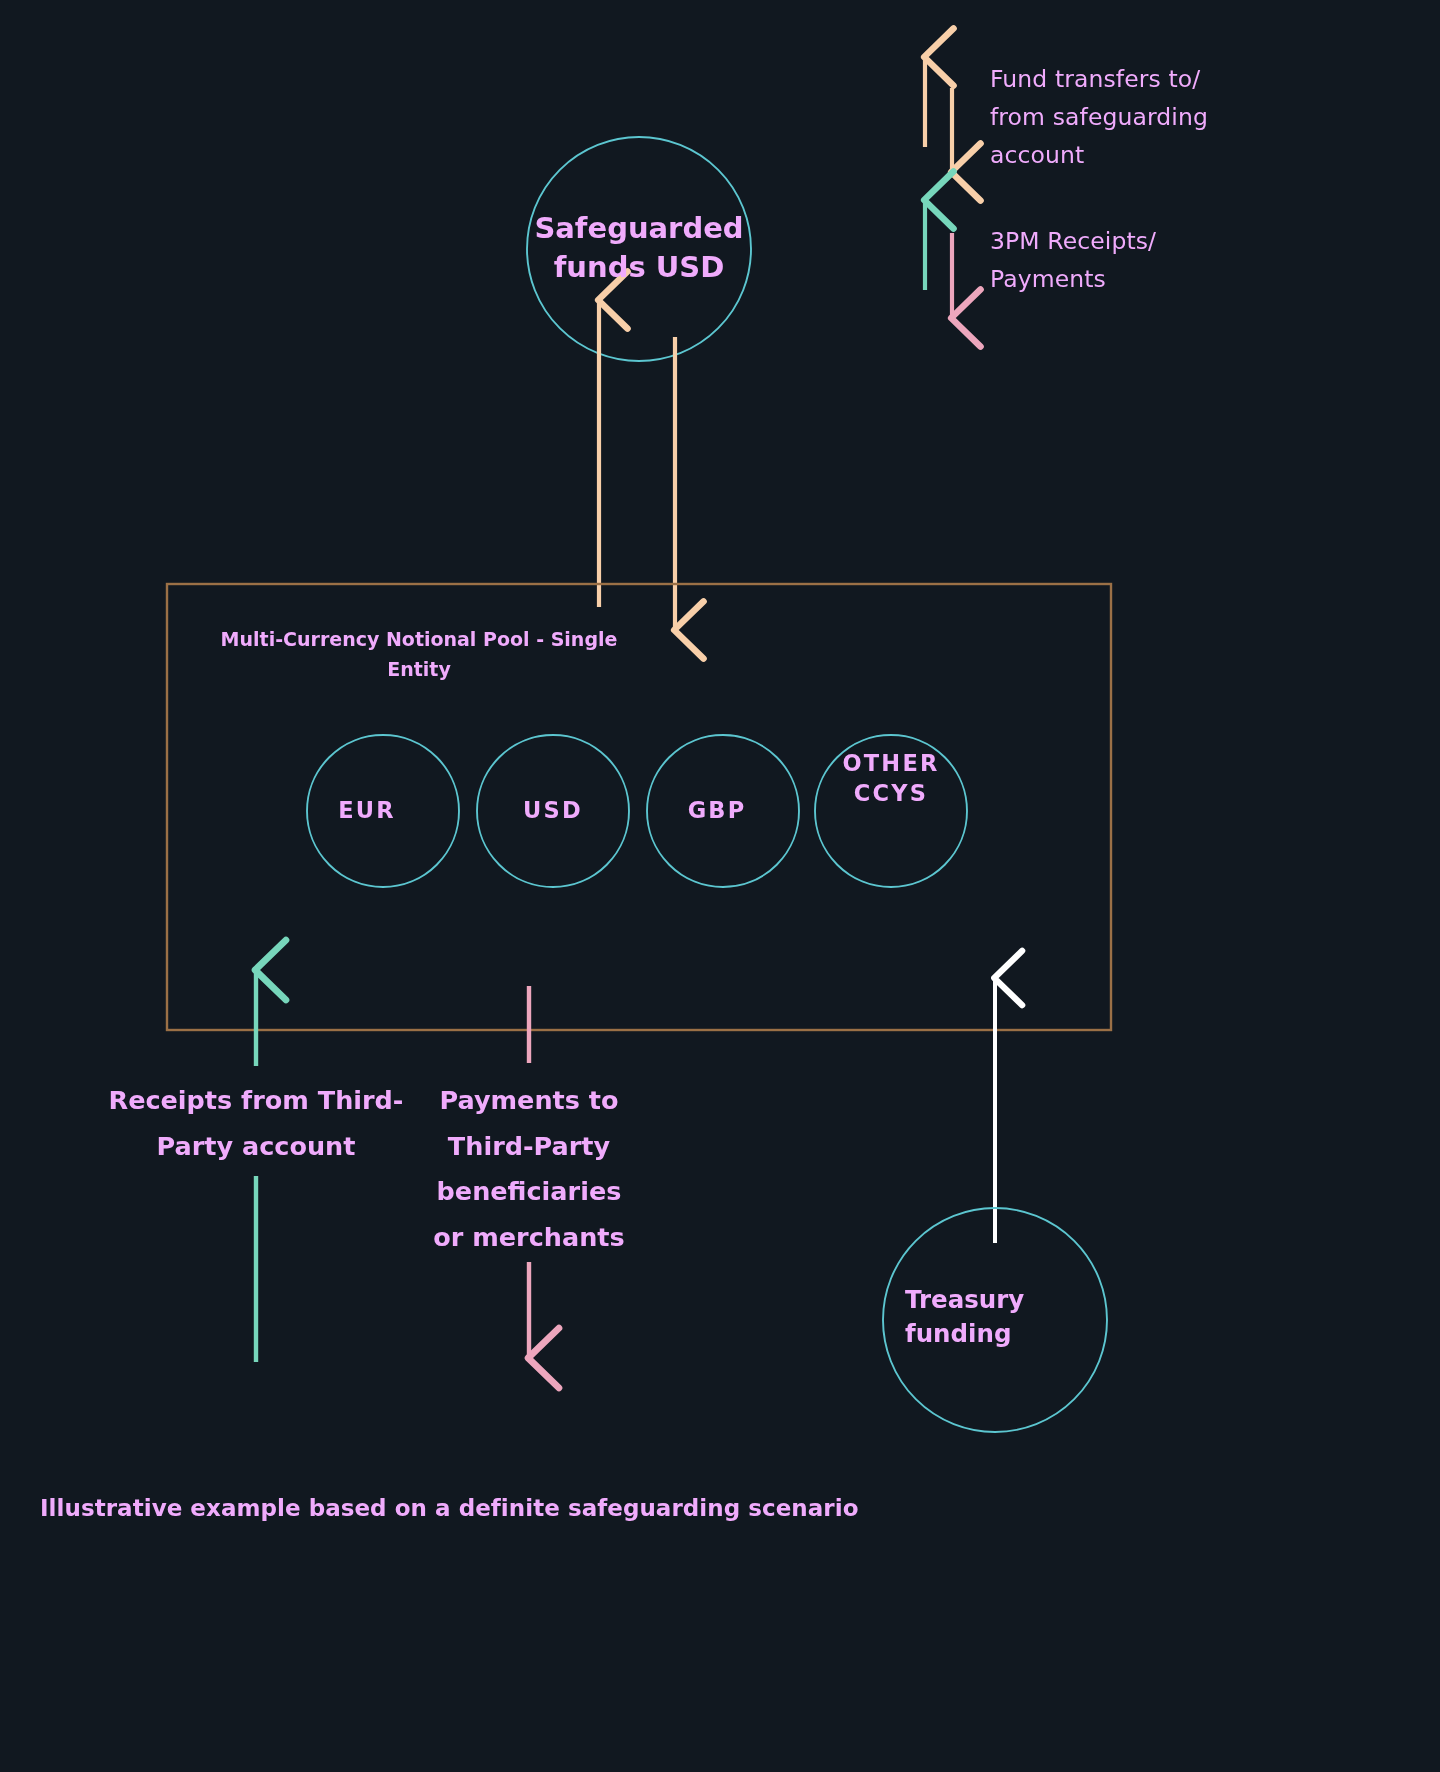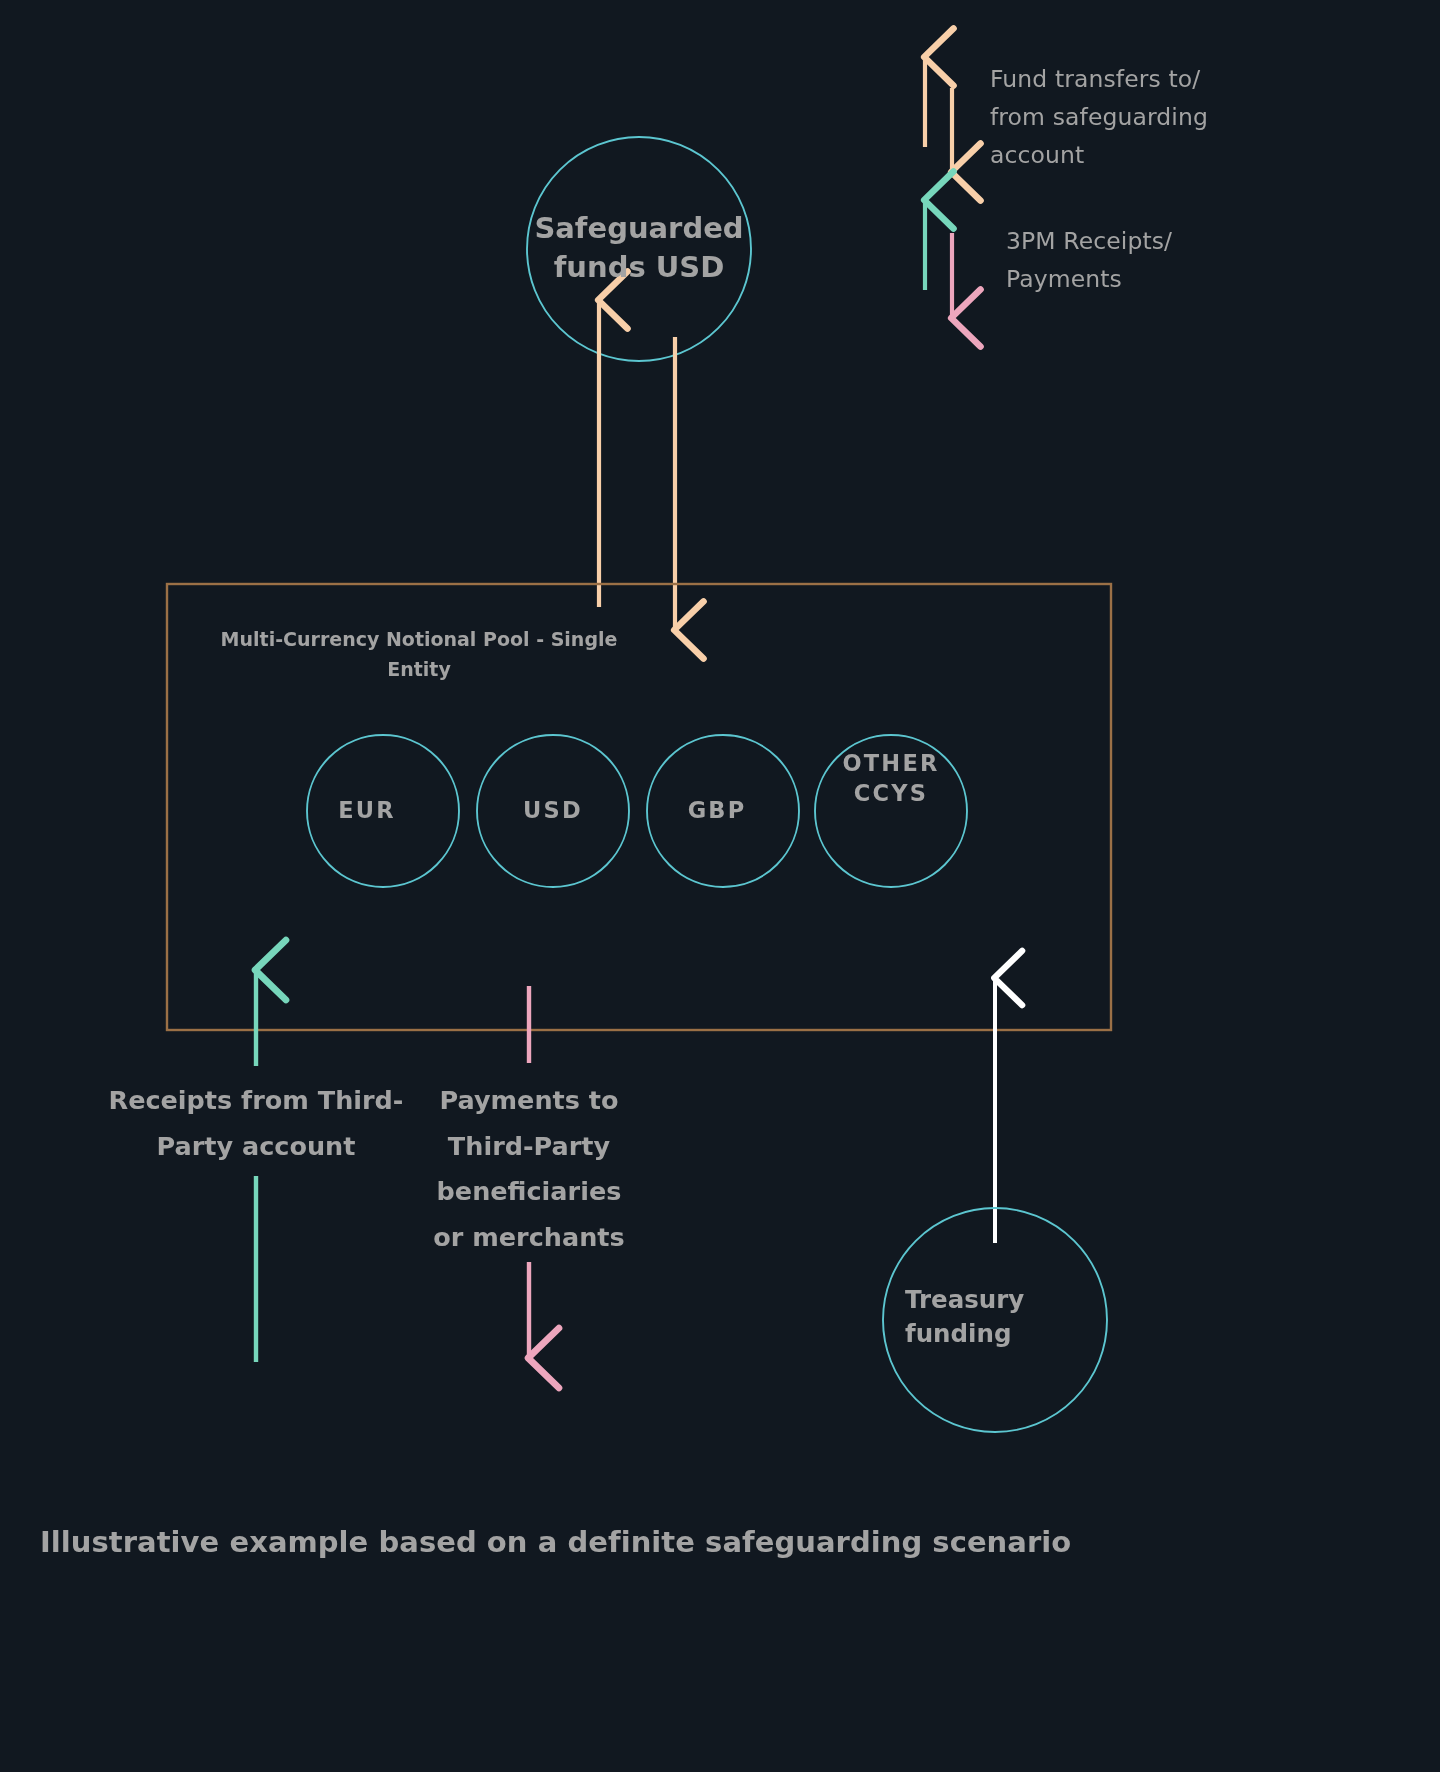--- a/index.html
+++ b/index.html
@@ -18,33 +18,33 @@
 
   #canvas {
     position: absolute;
     inset: 0;
     width: 1440px;
     height: 1772px;
   }
 
   .lbl {
     position: absolute;
-    color: #a3a3a3;
+    color: #f0abfc;
     line-height: 1.28;
   }
 
   
   .legend-text {
     font-size: 23.5px;
     font-weight: 400;
     letter-spacing: .1px;
     line-height: 1.62;
   }
   #legend-fund-transfers-text { left: 990px; top: 60px; width: 260px; }
-  #legend-3pm-text           { left: 990px; top: 222px; width: 260px; margin-left: 16px; }
+  #legend-3pm-text           { left: 990px; top: 222px; width: 260px; }
 
   
   #safeguarded-label {
     left: 528px; top: 209px; width: 222px;
     text-align: center;
     font-size: 29px;
     font-weight: 700;
     line-height: 1.36;
   }
 
@@ -85,24 +85,23 @@
     left: 905px; top: 1283px; width: 182px;
     text-align: left;
     font-size: 24.5px;
     font-weight: 700;
     line-height: 1.4;
   }
 
   
   #footer-note {
     left: 40px; top: 1494px;
-    font-size: 29px;
+    font-size: 23px;
     font-weight: 700;
     letter-spacing: .05px;
-    margin-top: 30px;
   }
 </style>
 </head>
 <body>
 
 <svg id="canvas" viewBox="0 0 1440 1772" xmlns="http://www.w3.org/2000/svg">
 
   <defs>
 
     <marker id="ah-peach-up" markerWidth="16" markerHeight="16" refX="8" refY="3.2" orient="auto" markerUnits="strokeWidth">

